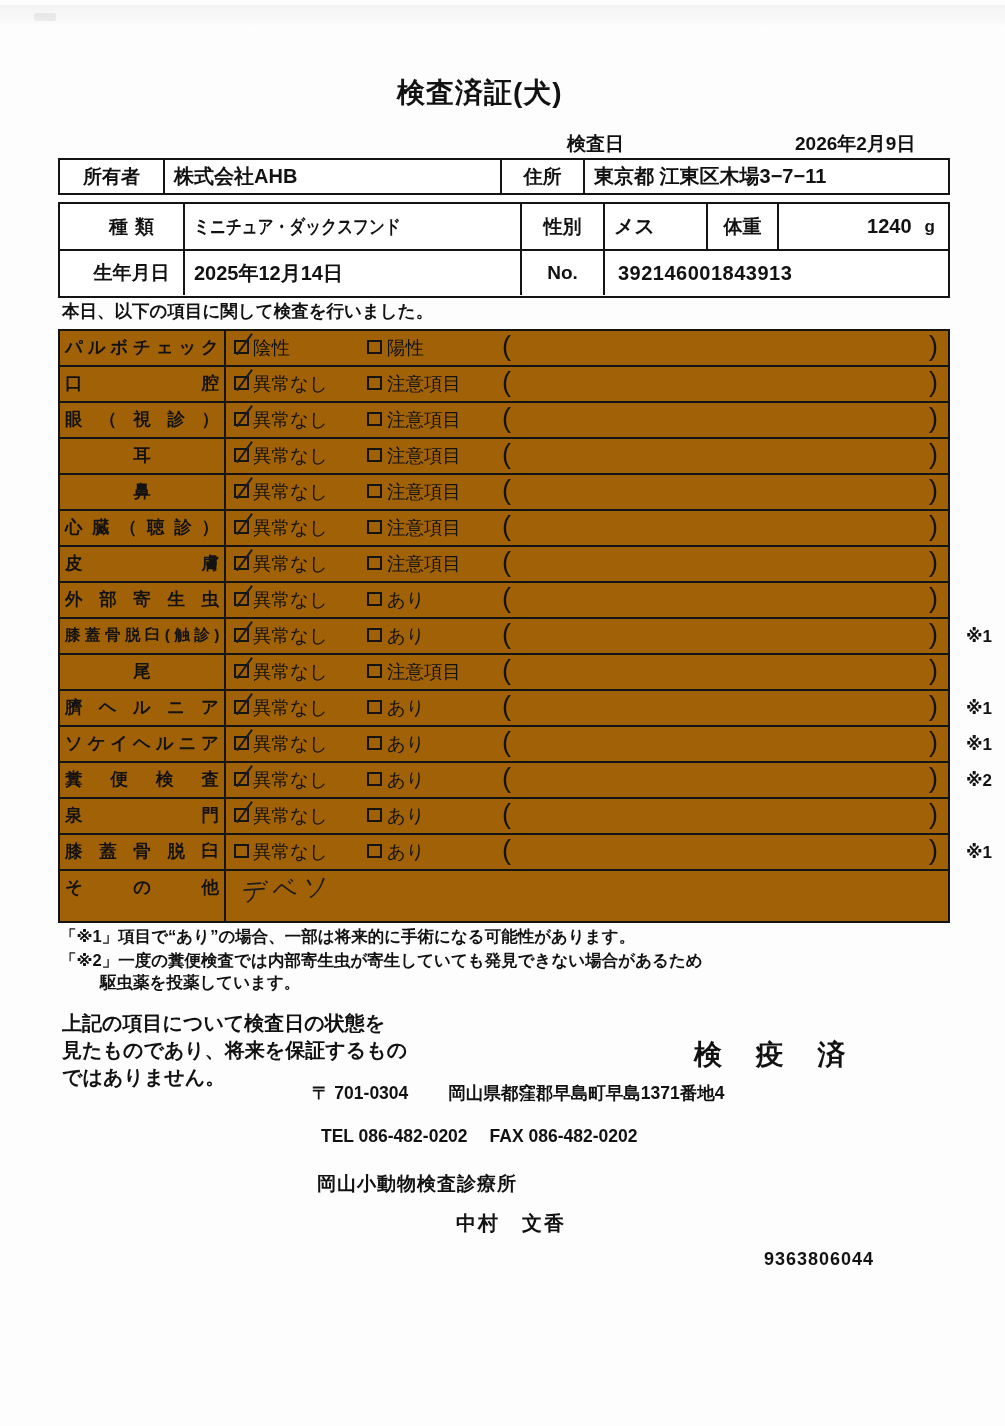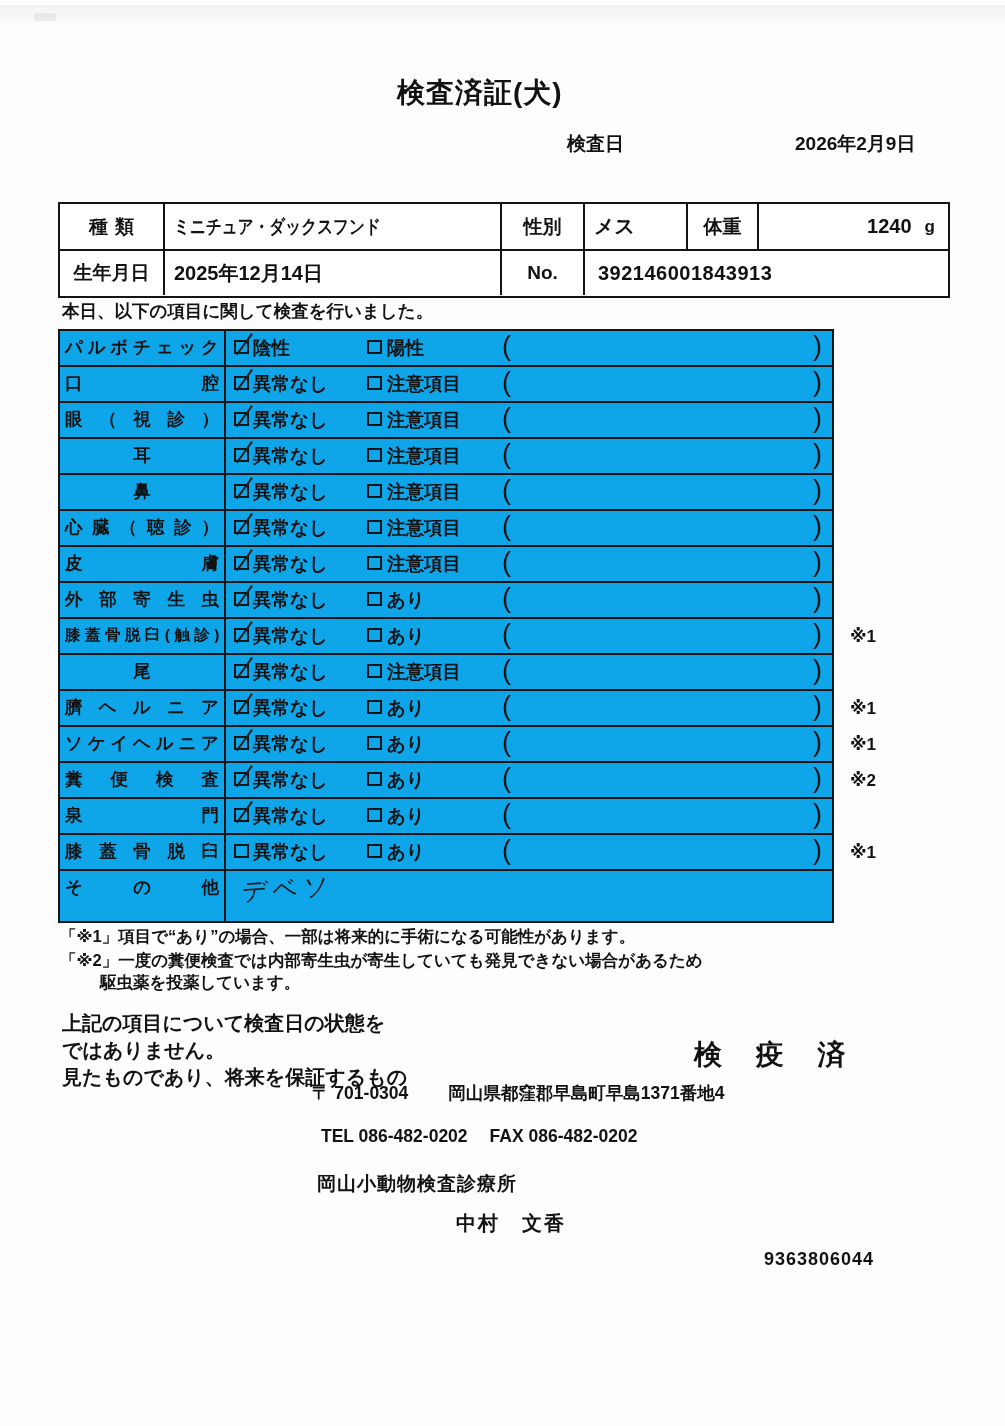--- a/index.html
+++ b/index.html
@@ -12,48 +12,48 @@
     background:linear-gradient(to bottom,rgba(110,110,110,0.07),rgba(110,110,110,0.01));}
   .scan-blot{position:absolute;top:13px;left:34px;width:22px;height:8px;background:rgba(60,60,60,0.08);border-radius:2px;}
 
   .title{position:absolute;left:397px;top:74px;margin:0;font-size:28px;font-weight:700;letter-spacing:1px;white-space:nowrap;}
   .exam-label{position:absolute;left:567px;top:131px;font-size:19px;font-weight:600;text-align:right;}
   .exam-date{position:absolute;left:795px;top:131px;font-size:19px;font-weight:600;}
 
   .tbl,.pet-tbl{position:absolute;left:58px;box-sizing:border-box;border:2.5px solid #141414;background:#fff;}
   .owner-tbl{top:158px;width:892px;height:37px;display:grid;grid-template-columns:105px 337px 83px 1fr;}
   .pet-tbl{top:202px;width:892px;height:96px;}
-  .t-row{display:grid;height:46px;box-sizing:border-box;}
+  .t-row{display:grid;height:46px;box-sizing:border-box;padding-left:20px;}
   .t-row.r1{grid-template-columns:105px 337px 83px 103px 71px 1fr;border-bottom:2px solid #141414;height:47px;}
   .t-row.r2{grid-template-columns:105px 337px 83px 1fr;height:44px;}
   .cell{display:flex;align-items:center;border-right:2px solid #141414;box-sizing:border-box;overflow:visible;white-space:nowrap;}
   .owner-tbl .cell:last-child,.t-row .cell:last-child{border-right:none;}
   .cell.lbl{justify-content:center;font-size:19px;font-weight:600;}
   .cell.lbl.sp{letter-spacing:7px;text-indent:7px;}
   .cell.val{padding-left:9px;font-size:20px;font-weight:600;}
   .condensed{display:inline-block;transform:scaleX(0.82);transform-origin:left center;font-size:19px;}
   .cell.val.weight{justify-content:flex-end;padding-right:13px;gap:13px;}
   .cell.val.weight .unit{font-size:17px;}
   .cell.val.num{letter-spacing:0.5px;padding-left:13px;}
 
   .intro{position:absolute;left:62px;top:299px;font-size:17.5px;font-weight:600;}
 
-  .checklist{position:absolute;left:58px;top:329px;width:776px;box-sizing:border-box;border:2.5px solid #141414;background:#0ea5e9;}
+  .checklist{position:absolute;left:58px;top:329px;width:892px;box-sizing:border-box;border:2.5px solid #141414;background:#a16207;}
   .cl-row{display:flex;height:36px;box-sizing:border-box;border-bottom:2px solid #141414;position:relative;}
   .cl-row:last-child{height:50px;border-bottom:none;}
   .cl-label{width:166px;flex:none;border-right:2px solid #141414;box-sizing:border-box;
     font-size:17.5px;font-weight:600;padding:0 5px;line-height:32px;overflow:hidden;white-space:nowrap;}
   .cl-label.justify{text-align:justify;text-align-last:justify;}
   .cl-label.center{text-align:center;text-align-last:center;}
   .cl-label.small{font-size:15.5px;letter-spacing:-0.5px;}
   .cl-content{flex:1;position:relative;}
   .cb{position:absolute;top:50%;margin-top:-8px;width:15px;height:14px;border:2px solid #141414;box-sizing:border-box;}
   .cb.checked::after{content:"";position:absolute;left:0;bottom:-2px;width:2.4px;height:26px;background:#1a1a1a;
     transform-origin:bottom left;transform:rotate(36deg);}
-  .opt{position:absolute;top:50%;transform:translateY(-52%);font-size:18.5px;font-weight:700;white-space:nowrap;}
+  .opt{position:absolute;top:50%;transform:translateY(-52%);font-size:18.5px;font-weight:400;white-space:nowrap;}
   .paren{position:absolute;top:50%;transform:translateY(-55%);font-size:27px;font-weight:400;}
   .paren.close{right:10px;}
   .note{position:absolute;right:-44px;top:50%;transform:translateY(-50%);font-size:17px;font-weight:700;white-space:nowrap;}
   .handwritten{position:absolute;left:16px;top:1px;font-size:25px;font-weight:500;letter-spacing:5px;
     transform:rotate(-4deg) skewX(-6deg);color:#1c1c1c;}
 
   .fn{position:absolute;left:60px;font-size:16.5px;font-weight:600;white-space:nowrap;}
   .fn1{top:926px;} .fn2{top:950px;} .fn3{top:972px;left:100px;}
 
   .disclaimer{position:absolute;left:62px;top:1010px;font-size:20px;font-weight:700;line-height:27px;}
@@ -69,20 +69,26 @@
 <body>
 
 <div class="page">
   <div class="scan-band"></div>
   <div class="scan-blot"></div>
 
   <h1 class="title">検査済証(犬)</h1>
   <div class="exam-label">検査日</div>
   <div class="exam-date">2026年2月9日</div>
 
+  <div class="tbl owner-tbl">
+    <div class="cell lbl">所有者</div>
+    <div class="cell val">株式会社AHB</div>
+    <div class="cell lbl">住所</div>
+    <div class="cell val">東京都 江東区木場3−7−11</div>
+  </div>
 
   <div class="pet-tbl">
     <div class="t-row r1">
       <div class="cell lbl sp">種類</div>
       <div class="cell val">
         <span class="condensed">ミニチュア・ダックスフンド</span>
       </div>
       <div class="cell lbl">性別</div>
       <div class="cell val">メス</div>
       <div class="cell lbl">体重</div>
@@ -279,22 +285,22 @@
         </div>
       </div>
     </div>
 
   <div class="fn fn1">「※1」項目で“あり”の場合、一部は将来的に手術になる可能性があります。</div>
   <div class="fn fn2">「※2」一度の糞便検査では内部寄生虫が寄生していても発見できない場合があるため</div>
   <div class="fn fn3">駆虫薬を投薬しています。</div>
 
   <div class="disclaimer">
     <div>上記の項目について検査日の状態を</div>
+    <div>見たものであり、将来を保証するもの</div>
     <div>ではありません。</div>
-    <div>見たものであり、将来を保証するもの</div>
   </div>
 
   <div class="stamp">検 疫 済</div>
 
   <div class="postal-line">
     <span>〒 701-0304</span>
     <span>岡山県都窪郡早島町早島1371番地4</span>
   </div>
   <div class="tel-line">
     <span>TEL 086-482-0202</span>

